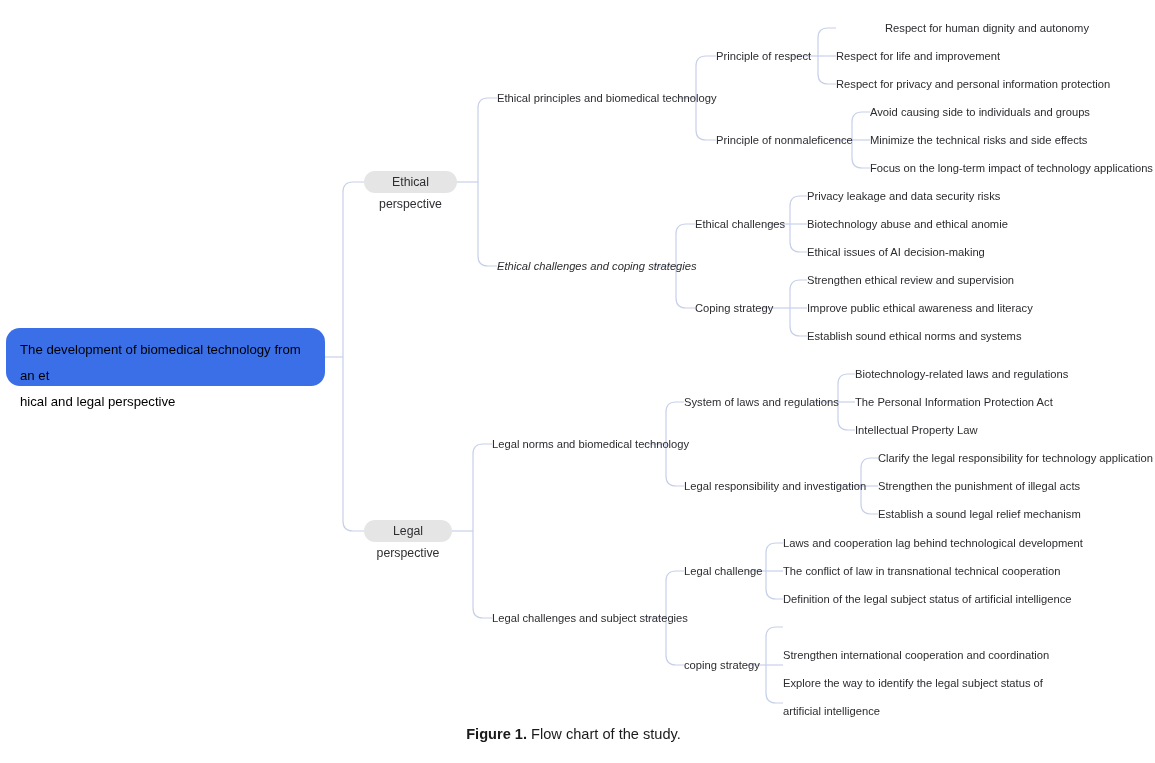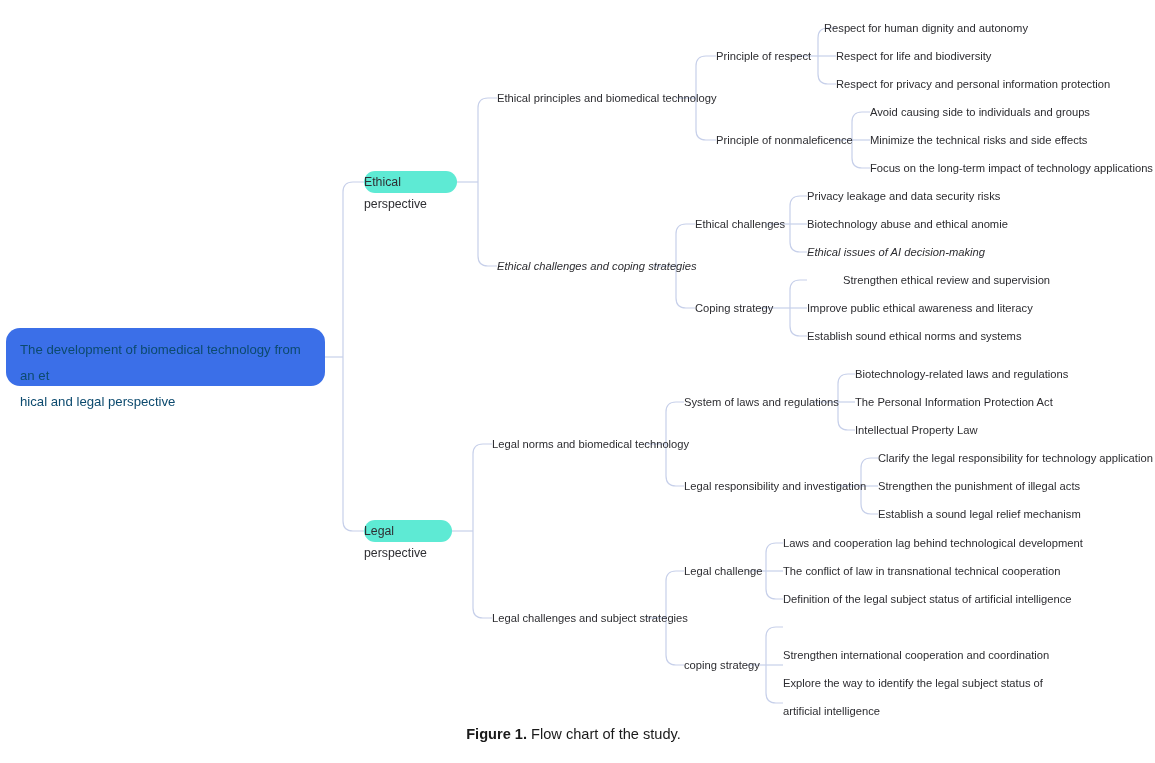--- a/index.html
+++ b/index.html
@@ -30,35 +30,35 @@
     fill: none;
     stroke: #c7d0ea;
     stroke-width: 1.2;
   }
   .root-node rect {
     fill: #3b6fe8;
   }
   .root-label {
     position: absolute;
     box-sizing: border-box;
-    color: #0c4a6e;
+    color: #000000;
     font-size: 13.2px;
     line-height: 26px;
     padding: 9px 14px 0 14px;
     white-space: pre-wrap;
   }
   .lvl2-node {
     position: absolute;
     box-sizing: border-box;
-    background: #5eead4;
+    background: #e5e5e5;
     border-radius: 11px;
     color: #2f2f33;
     font-size: 12.3px;
     line-height: 22px;
-    text-align: left;
+    text-align: center;
     height: 22px;
   }
   .node-text {
     position: absolute;
     color: #2c2c30;
     font-size: 11.2px;
     line-height: 15px;
     white-space: nowrap;
   }
   .node-text.wrap {
@@ -164,36 +164,36 @@
 
   <div class="node-text" style="left:497px; top:91px;">Ethical principles and biomedical technology</div>
   <div class="node-text" style="left:497px; top:259px;font-style:italic;">Ethical challenges and coping strategies</div>
 
   <div class="node-text" style="left:492px; top:437px;">Legal norms and biomedical technology</div>
   <div class="node-text" style="left:492px; top:611px;">Legal challenges and subject strategies</div>
 
   <div class="node-text" style="left:716px; top:49px;">Principle of respect</div>
   <div class="node-text" style="left:716px; top:133px;">Principle of nonmaleficence</div>
 
-  <div class="node-text" style="left:824px; top:21px;text-align:right;">Respect for human dignity and autonomy</div>
-  <div class="node-text" style="left:836px; top:49px;">Respect for life and biodiversity</div>
+  <div class="node-text" style="left:885px; top:21px;text-align:right;">Respect for human dignity and autonomy</div>
+  <div class="node-text" style="left:836px; top:49px;">Respect for life and improvement</div>
   <div class="node-text" style="left:836px; top:77px;">Respect for privacy and personal information protection</div>
 
   <div class="node-text" style="left:870px; top:105px;">Avoid causing side to individuals and groups</div>
   <div class="node-text" style="left:870px; top:133px;">Minimize the technical risks and side effects</div>
   <div class="node-text" style="left:870px; top:161px;">Focus on the long-term impact of technology applications</div>
 
   <div class="node-text" style="left:695px; top:217px;">Ethical challenges</div>
   <div class="node-text" style="left:695px; top:301px;">Coping strategy</div>
 
   <div class="node-text" style="left:807px; top:189px;">Privacy leakage and data security risks</div>
   <div class="node-text" style="left:807px; top:217px;">Biotechnology abuse and ethical anomie</div>
-  <div class="node-text" style="left:807px; top:245px;font-style:italic;">Ethical issues of AI decision-making</div>
-
-  <div class="node-text" style="left:843px; top:273px;">Strengthen ethical review and supervision</div>
+  <div class="node-text" style="left:807px; top:245px;">Ethical issues of AI decision-making</div>
+
+  <div class="node-text" style="left:807px; top:273px;">Strengthen ethical review and supervision</div>
   <div class="node-text" style="left:807px; top:301px;">Improve public ethical awareness and literacy</div>
   <div class="node-text" style="left:807px; top:329px;">Establish sound ethical norms and systems</div>
 
   <div class="node-text" style="left:684px; top:395px;">System of laws and regulations</div>
   <div class="node-text" style="left:684px; top:479px;">Legal responsibility and investigation</div>
 
   <div class="node-text" style="left:855px; top:367px;">Biotechnology-related laws and regulations</div>
   <div class="node-text" style="left:855px; top:395px;">The Personal Information Protection Act</div>
   <div class="node-text" style="left:855px; top:423px;">Intellectual Property Law</div>
 

